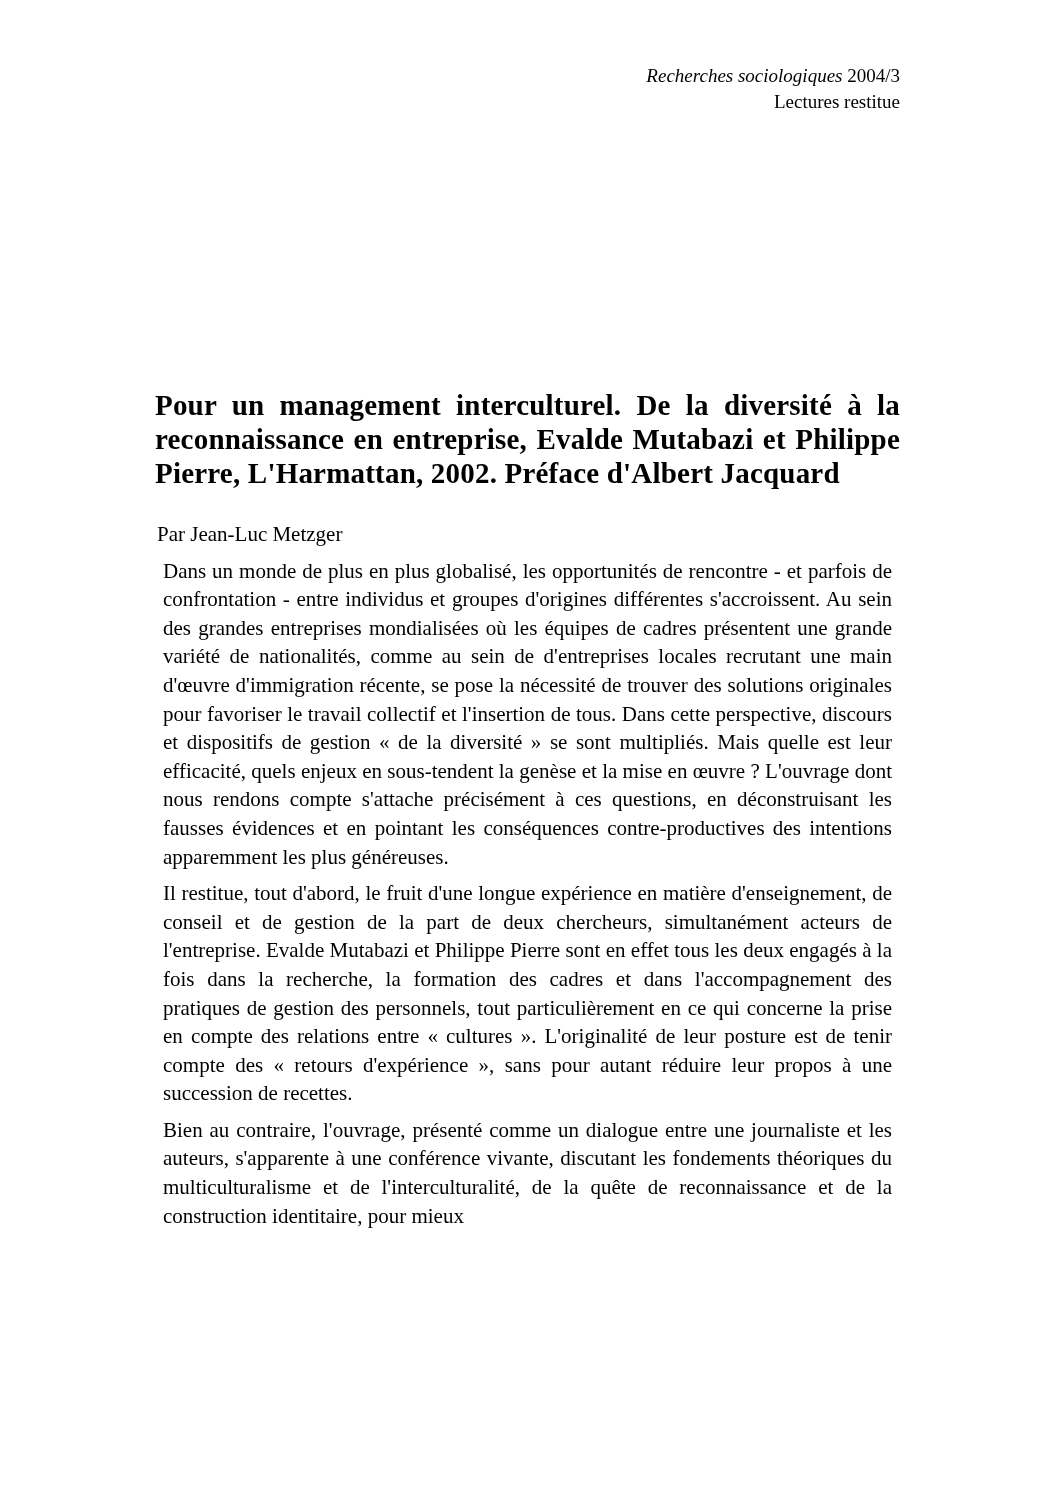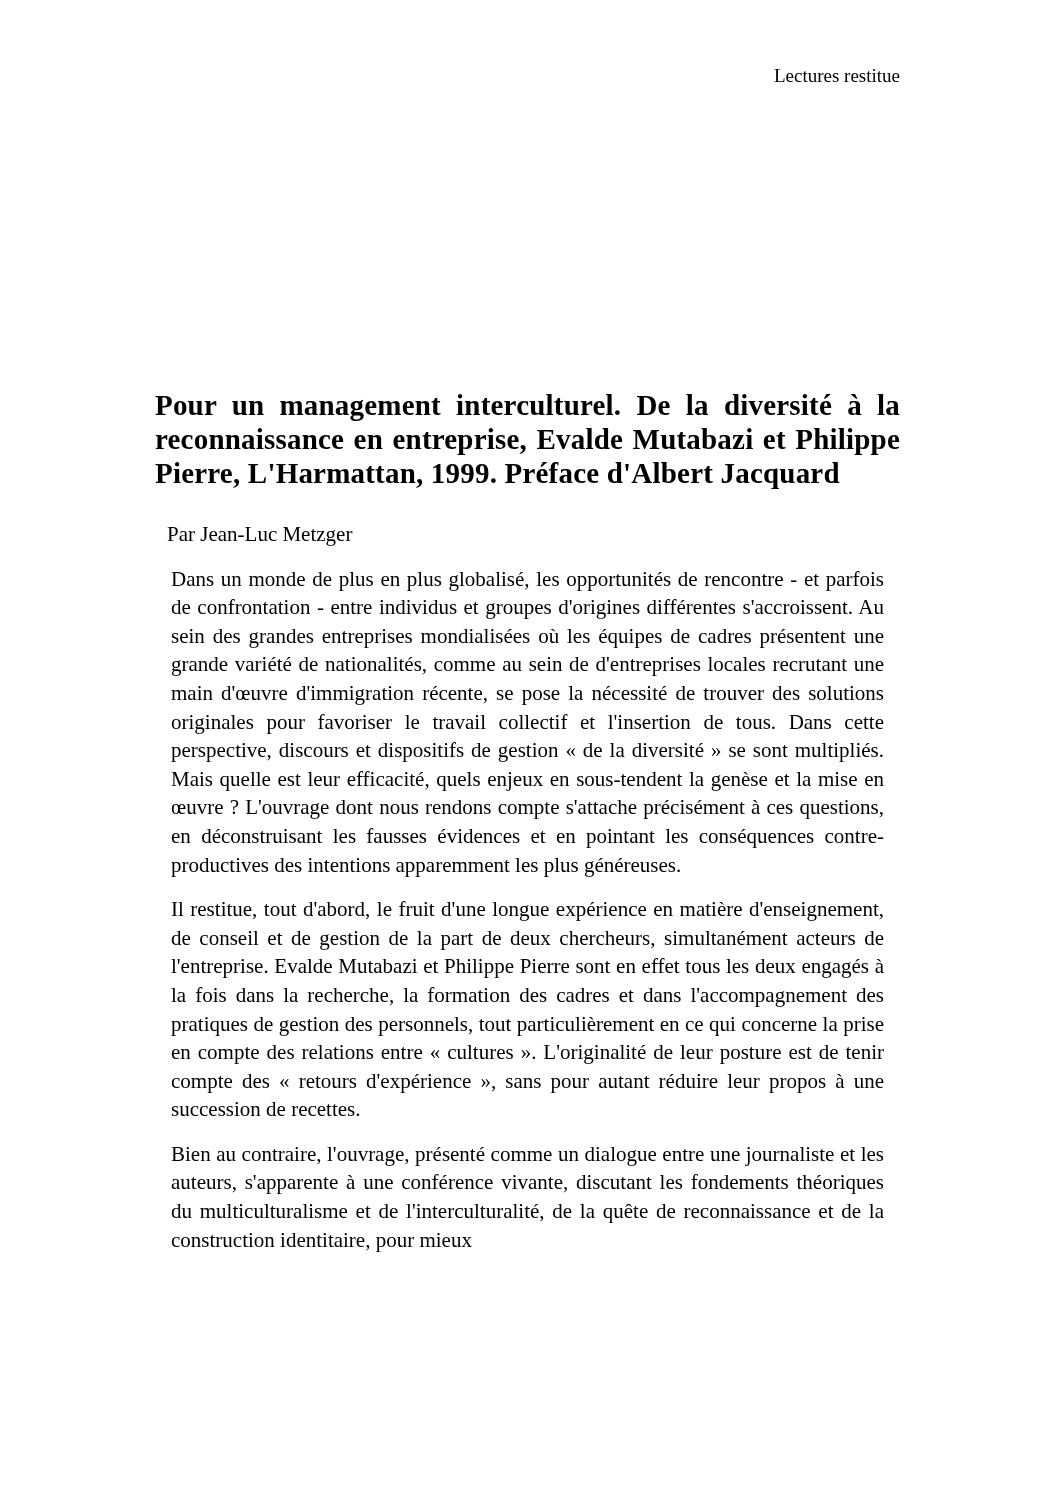--- a/index.html
+++ b/index.html
@@ -38,36 +38,40 @@
       font-size: 29px;
       line-height: 34px;
       text-align: justify;
       text-align-last: left;
       margin: 0 0 30px 0;
       letter-spacing: 0.2px;
     }
     .author {
       font-size: 21px;
       line-height: 28.6px;
-      margin: 12px;
+      margin: 2px;
     }
     .para {
       font-size: 21px;
       line-height: 28.6px;
       text-align: justify;
-      margin: 16px;
+      margin: 8px;
       hyphens: none;
     }
   </style>
 </head>
 <body>
 
 <div class="running-head">
+  <div>
+    <span class="journal">Recherches sociologiques</span>
+    <span>2004/3</span>
+  </div>
   <div>Lectures restitue</div>
 </div>
 
 <div class="content">
-  <h1 class="title">Pour un management interculturel. De la diversité à la reconnaissance en entreprise, Evalde Mutabazi et Philippe Pierre, L'Harmattan, 1999. Préface d'Albert Jacquard</h1>
+  <h1 class="title">Pour un management interculturel. De la diversité à la reconnaissance en entreprise, Evalde Mutabazi et Philippe Pierre, L'Harmattan, 2002. Préface d'Albert Jacquard</h1>
   <p class="author">Par Jean-Luc Metzger</p>
   <p class="para">Dans un monde de plus en plus globalisé, les opportunités de rencontre - et parfois de confrontation - entre individus et groupes d'origines différentes s'accroissent. Au sein des grandes entreprises mondialisées où les équipes de cadres présentent une grande variété de nationalités, comme au sein de d'entreprises locales recrutant une main d'œuvre d'immigration récente, se pose la nécessité de trouver des solutions originales pour favoriser le travail collectif et l'insertion de tous. Dans cette perspective, discours et dispositifs de gestion « de la diversité » se sont multipliés. Mais quelle est leur efficacité, quels enjeux en sous-tendent la genèse et la mise en œuvre ? L'ouvrage dont nous rendons compte s'attache précisément à ces questions, en déconstruisant les fausses évidences et en pointant les conséquences contre-productives des intentions apparemment les plus généreuses.</p>
   <p class="para">Il restitue, tout d'abord, le fruit d'une longue expérience en matière d'enseignement, de conseil et de gestion de la part de deux chercheurs, simultanément acteurs de l'entreprise. Evalde Mutabazi et Philippe Pierre sont en effet tous les deux engagés à la fois dans la recherche, la formation des cadres et dans l'accompagnement des pratiques de gestion des personnels, tout particulièrement en ce qui concerne la prise en compte des relations entre « cultures ». L'originalité de leur posture est de tenir compte des « retours d'expérience », sans pour autant réduire leur propos à une succession de recettes.</p>
   <p class="para last">Bien au contraire, l'ouvrage, présenté comme un dialogue entre une journaliste et les auteurs, s'apparente à une conférence vivante, discutant les fondements théoriques du multiculturalisme et de l'interculturalité, de la quête de reconnaissance et de la construction identitaire, pour mieux</p>
 </div>
 
 </body></html>

